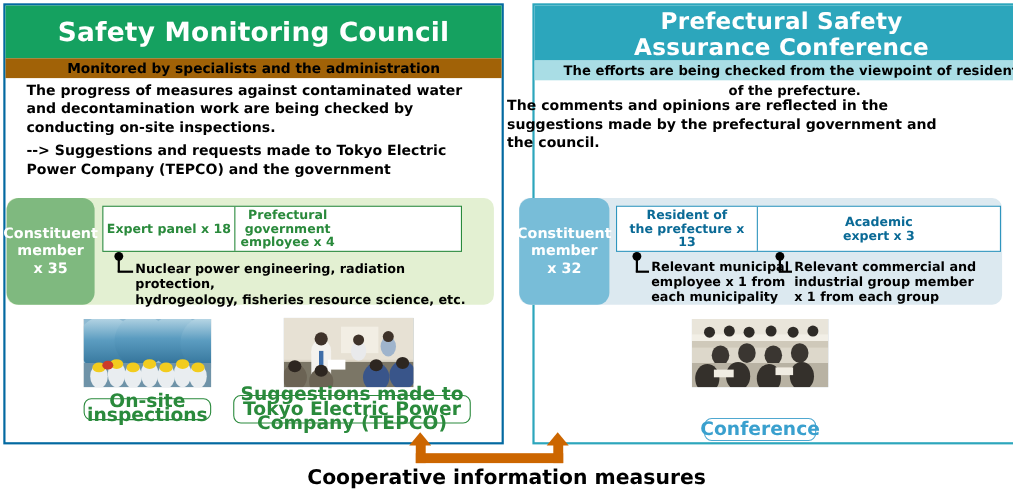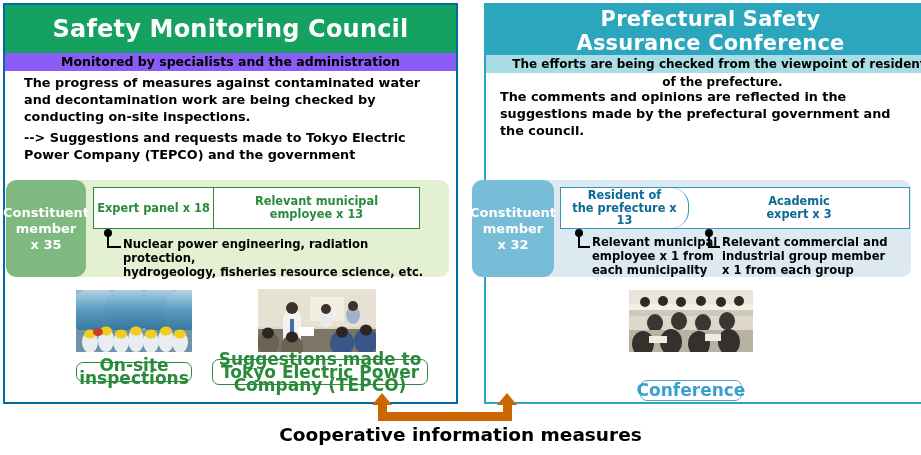--- a/index.html
+++ b/index.html
@@ -48,21 +48,21 @@
   }
 
   .panel-subtitle {
     width: 100%;
     box-sizing: border-box;
     text-align: center;
     color: #000000;
     font-size: 12.5px;
     font-weight: bold;
   }
-  #subtitle-left  { background: #8b5cf6; height: 18px; line-height: 18px; }
+  #subtitle-left  { background: #a16207; height: 18px; line-height: 18px; }
   #subtitle-right { background: #A9DDE5; height: 18px; line-height: 18px; font-size: 12px; padding-left: 24px; }
 
   .body-text {
     position: absolute;
     color: #000000;
     font-size: 12.8px;
     font-weight: bold;
     line-height: 17px;
   }
 
@@ -108,21 +108,21 @@
     align-items: center;
     justify-content: center;
     text-align: center;
     font-size: 11.4px;
     font-weight: bold;
     line-height: 12.6px;
     white-space: pre-line;
     padding: 0 3px;
   }
   #catbox-left .cat-cell  { color: #2A8A3C; border-right: 1.5px solid #2A8A3C; }
-  #catbox-right .cat-cell { color: #0A6A96; border-right: 1.5px solid #2F95BE; border-radius: 17px; }
+  #catbox-right .cat-cell { color: #0A6A96; border-right: 1.5px solid #2F95BE; }
   #catbox-left .cat-cell:last-child,
   #catbox-right .cat-cell:last-child { border-right: none; }
 
   
   .leader {
     position: absolute;
   }
   .leader .dot {
     position: absolute;
     width: 8px; height: 8px;
@@ -214,22 +214,23 @@
 <div class="body-text" style="left:24px; top:129px; width:404px;">--&gt; Suggestions and requests made to Tokyo Electric Power Company (TEPCO) and the government</div>
 
 <div class="member-band" id="band-left"></div>
 
 <div class="member-chip" id="chip-left">Constituent
 member
 x 35</div>
 
 <div class="cat-box" id="catbox-left">
   <div class="cat-cell" style="flex:0 0 120px;">Expert panel x 18</div>
-  <div class="cat-cell" style="flex:1 1 auto;">Relevant municipal
-employee x 13</div>
+  <div class="cat-cell" style="flex:0 0 95px;">Prefectural
+government
+employee x 4</div>
 </div>
 
 <div class="leader" style="left:104px; top:229px; width:22px; height:16px;">
   <span class="dot"></span>
   <span class="vline" style="height:12px;"></span>
   <span class="hline" style="top:17px; width:14px;"></span>
 </div>
 <div class="leader-text" style="left:123px; top:238px; width:310px;">Nuclear power engineering, radiation protection,
 hydrogeology, fisheries resource science, etc.</div>
 
@@ -312,21 +313,21 @@
 
 <div class="caption green" style="left:212px; top:359px; width:216px; height:26px;">Suggestions made to
 Tokyo Electric Power Company (TEPCO)</div>
 
 <div class="panel" id="panel-right">
   <div class="panel-header" id="header-right">Prefectural Safety
 Assurance Conference</div>
   <div class="panel-subtitle" id="subtitle-right">The efforts are being checked from the viewpoint of residents of the prefecture.</div>
 </div>
 
-<div class="body-text" style="left:500px; top:88px; width:400px;">The comments and opinions are reflected in the suggestions made by the prefectural government and the council.</div>
+<div class="body-text" style="left:461px; top:88px; width:400px;">The comments and opinions are reflected in the suggestions made by the prefectural government and the council.</div>
 
 <div class="member-band" id="band-right"></div>
 
 <div class="member-chip" id="chip-right">Constituent
 member
 x 32</div>
 
 <div class="cat-box" id="catbox-right">
   <div class="cat-cell" style="flex:0 0 128px;">Resident of
 the prefecture x 13</div>

